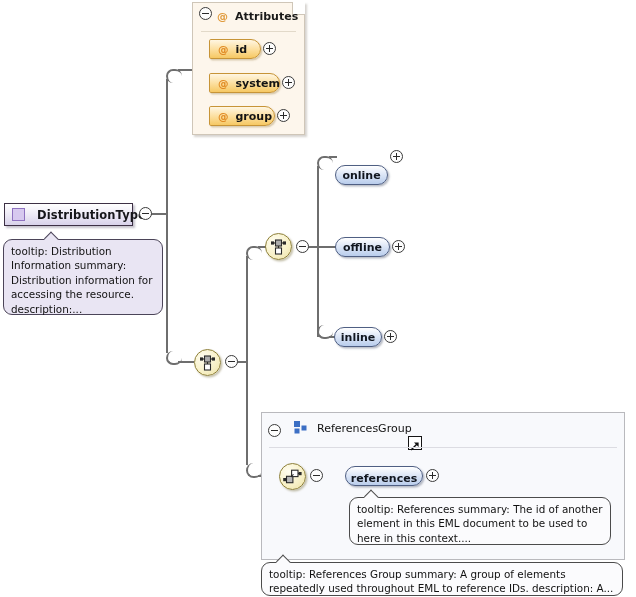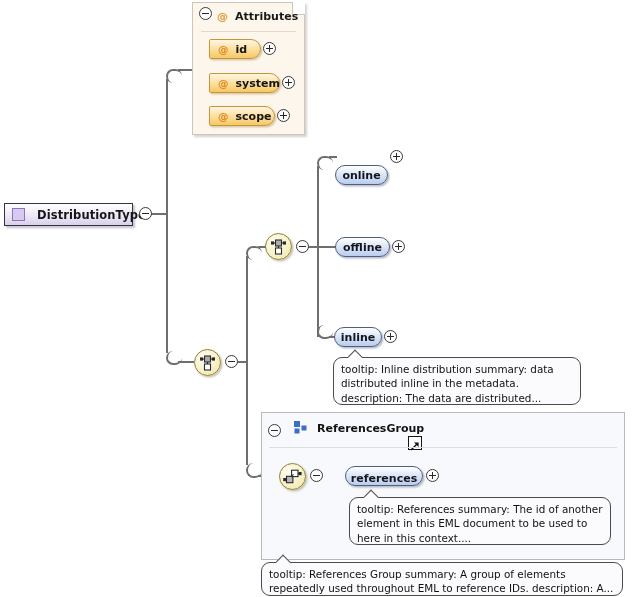--- a/index.html
+++ b/index.html
@@ -122,21 +122,21 @@
     z-index:6;
   }
   .comp svg{position:absolute;left:0;top:0;}
 
   
   .grpbox{
     position:absolute;left:261px;top:412px;width:364px;height:148px;
     background:#f8f9fc;border:1px solid #b9b9bd;box-sizing:border-box;z-index:2;
   }
   .grpbox .head{position:absolute;left:0;top:0;height:30px;display:flex;align-items:center;}
-  .grpbox .gname{font-size:11px;font-weight:bold;color:#121212;margin-left:8px;}
+  .grpbox .gname{font-size:11px;font-weight:normal;color:#121212;margin-left:8px;}
   .grpbox .rule{position:absolute;left:7px;right:7px;top:34px;height:1px;background:#dcdce2;}
   .grpicon{margin-left:10px;display:block;}
   .linkicon{
     position:absolute;left:146px;top:23px;width:14px;height:14px;
     border:1.3px solid #151515;background:#ffffff;box-sizing:border-box;
   }
 </style>
 </head>
 <body>
 
@@ -173,20 +173,24 @@
   <div class="wire h" style="left:318px;top:475px;width:26px;"></div>
 
   <div class="root-node">
     <span class="sq"></span>
     <span class="lbl">DistributionType</span>
   </div>
   <div class="pm" style="left:139px;top:207px;">
     <span class="bar bh"></span>
   </div>
 
+  <div class="tip purple" style="left:3px;top:239px;width:160px;height:76px;">
+    <span class="notch" style="left:40px;"></span>
+    <span>tooltip: Distribution Information summary: Distribution information for accessing the resource. description:...</span>
+  </div>
 
   <div class="attrbox">
     <span class="fold"></span>
     <div class="head">
       <span style="width:18px;"></span>
       <span class="at">@</span>
       <span class="ttl">Attributes</span>
     </div>
     <span class="rule"></span>
   </div>
@@ -207,21 +211,21 @@
     <span class="at">@</span>
     <span class="nm">system</span>
   </div>
   <div class="pm" style="left:282px;top:76px;">
     <span class="bar bh"></span>
       <span class="bar bv"></span>
   </div>
 
   <div class="attr-pill" style="left:209px;top:106px;width:66px;">
     <span class="at">@</span>
-    <span class="nm">scope</span>
+    <span class="nm">group</span>
   </div>
   <div class="pm" style="left:277px;top:109px;">
     <span class="bar bh"></span>
       <span class="bar bv"></span>
   </div>
 
   <div class="comp" style="left:194px;top:349px;">
     <svg width="25" height="25" viewBox="0 0 25 25">
       <line x1="6" y1="9" x2="19" y2="9" stroke="#2a2a2a" stroke-width="1.2"></line>
       <rect x="5" y="7.4" width="3" height="3.2" fill="#2a2a2a"></rect>
@@ -264,24 +268,20 @@
     <span class="bar bh"></span>
       <span class="bar bv"></span>
   </div>
 
   <div class="el-pill" style="left:334px;top:327px;width:48px;">
     <span class="nm">inline</span>
   </div>
   <div class="pm" style="left:384px;top:330px;">
     <span class="bar bh"></span>
       <span class="bar bv"></span>
-  </div>
-  <div class="tip" style="left:333px;top:357px;width:248px;height:48px;">
-    <span class="notch" style="left:14px;"></span>
-    <span>tooltip: Inline distribution summary: data distributed inline in the metadata. description: The data are distributed...</span>
   </div>
 
   <div class="grpbox">
     <div class="head">
       <span style="width:22px;"></span>
       <span class="grpicon">
         <svg width="15" height="13" viewBox="0 0 15 13">
           <rect x="0" y="0" width="6" height="6" fill="#3c6fc4"></rect>
           <rect x="7.5" y="4.5" width="5" height="5" fill="#3c6fc4"></rect>
           <rect x="0.5" y="7.5" width="5" height="5" fill="#3c6fc4"></rect>

